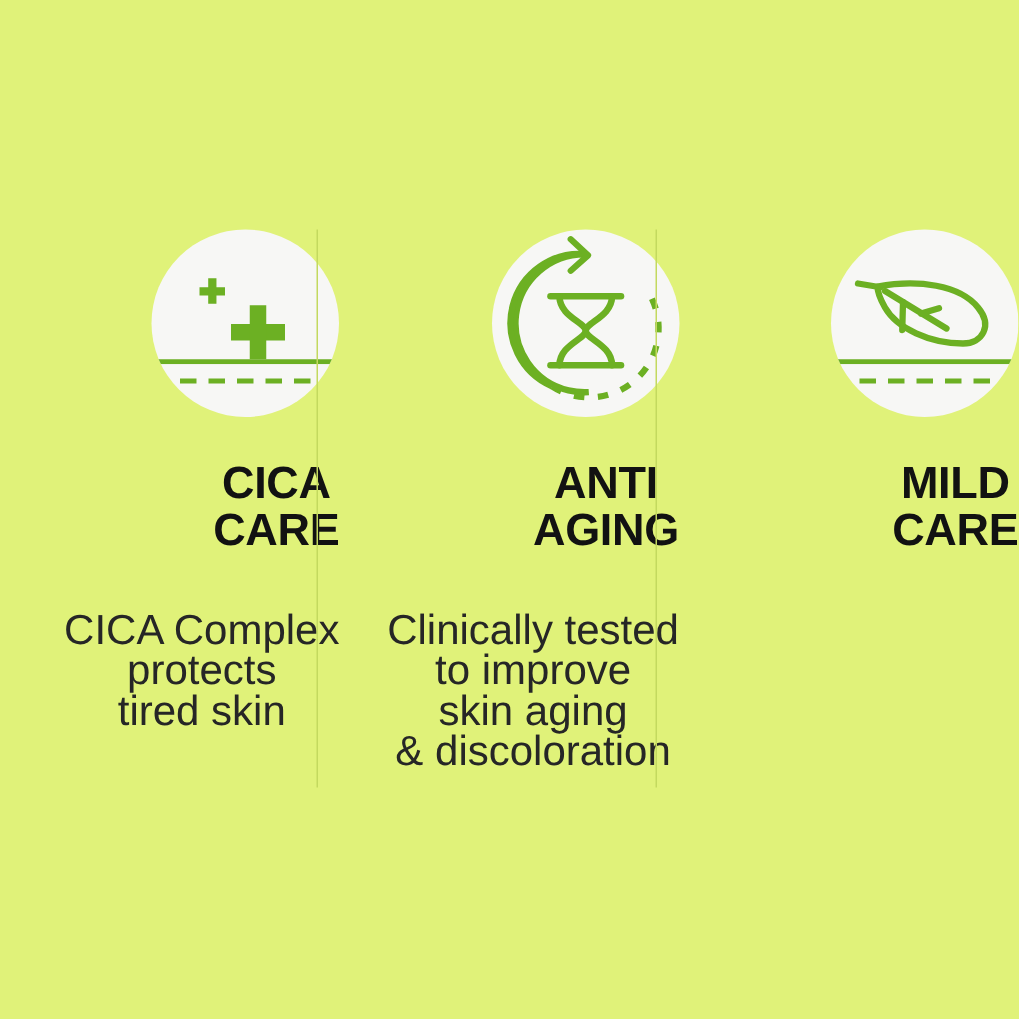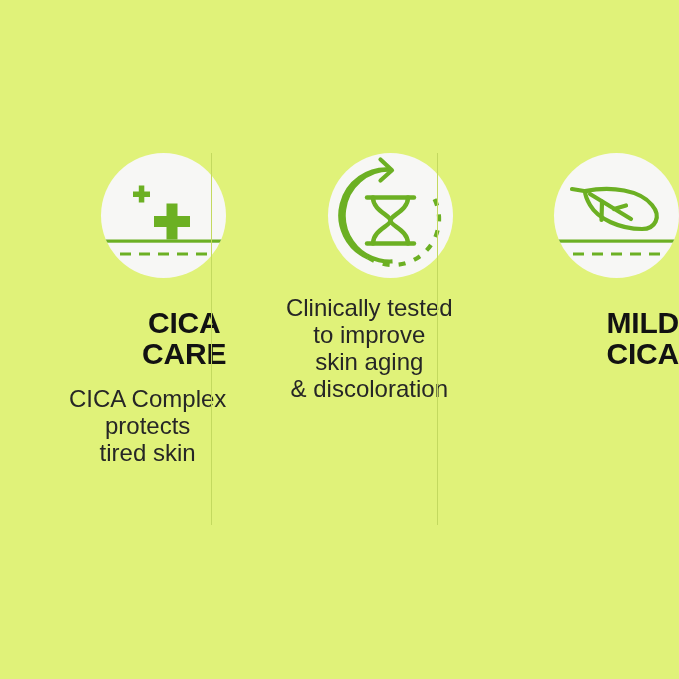--- a/index.html
+++ b/index.html
@@ -68,22 +68,22 @@
     margin-top: 29px;
     font-size: 30px;
     line-height: 31px;
     font-weight: bold;
     color: #121212;
     text-align: center;
     letter-spacing: -0.2px;
     white-space: pre-line;
   }
   .desc {
-    margin-top: 16px;
-    font-size: 24px;
+    margin-top: 37px;
+    font-size: 28px;
     line-height: 27px;
     font-weight: 400;
     color: #262626;
     text-align: center;
     white-space: pre-line;
   }
 </style>
 </head>
 <body>
 
@@ -134,20 +134,22 @@
           </g>
 
           <g fill="none" stroke="#6cb023" stroke-width="4.4" stroke-linecap="round">
             <line x1="39" y1="44.5" x2="86" y2="44.5"></line>
             <line x1="39" y1="90.5" x2="86" y2="90.5"></line>
             <path d="M 45 44.5 C 45 58 62.5 62 62.5 67.5 C 62.5 73 45 77 45 90.5"></path>
             <path d="M 80 44.5 C 80 58 62.5 62 62.5 67.5 C 62.5 73 80 77 80 90.5"></path>
           </g>
         </svg>
       </div>
+      <div class="title">ANTI
+AGING</div>
       <div class="desc">Clinically tested
 to improve
 skin aging
 &amp; discoloration</div>
     </div>
 
     <div class="column">
       <div class="icon-circle">
         <svg width="125" height="125" viewBox="0 0 125 125" aria-hidden="true">
           <g fill="none" stroke="#6cb023" stroke-width="4.2" stroke-linecap="round" stroke-linejoin="round">
@@ -161,21 +163,21 @@
             <line x1="48" y1="48.5" x2="47.5" y2="67"></line>
             <line x1="60" y1="56" x2="72" y2="52.5"></line>
           </g>
 
           <rect x="0" y="86.5" width="125" height="3.2" fill="#6cb023"></rect>
 
           <line x1="0" y1="101" x2="125" y2="101" stroke="#6cb023" stroke-width="3.2" stroke-dasharray="11 8"></line>
         </svg>
       </div>
       <div class="title">MILD
-CICA</div>
+CARE</div>
     </div>
 
   </div>
 
   <div class="divider d1"></div>
   <div class="divider d2"></div>
 
 </div>
 
 </body></html>

